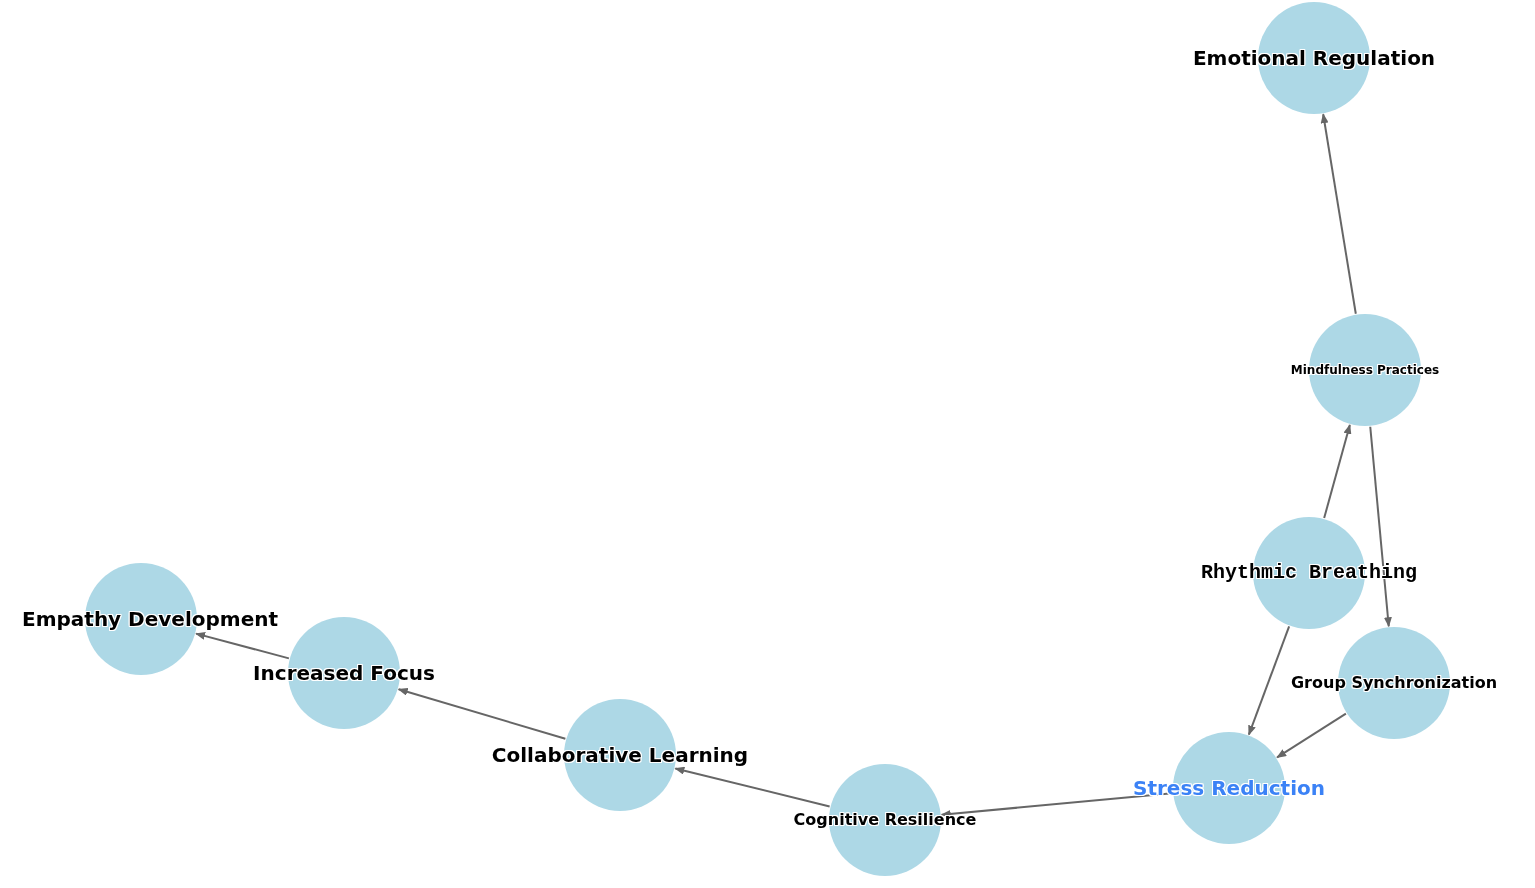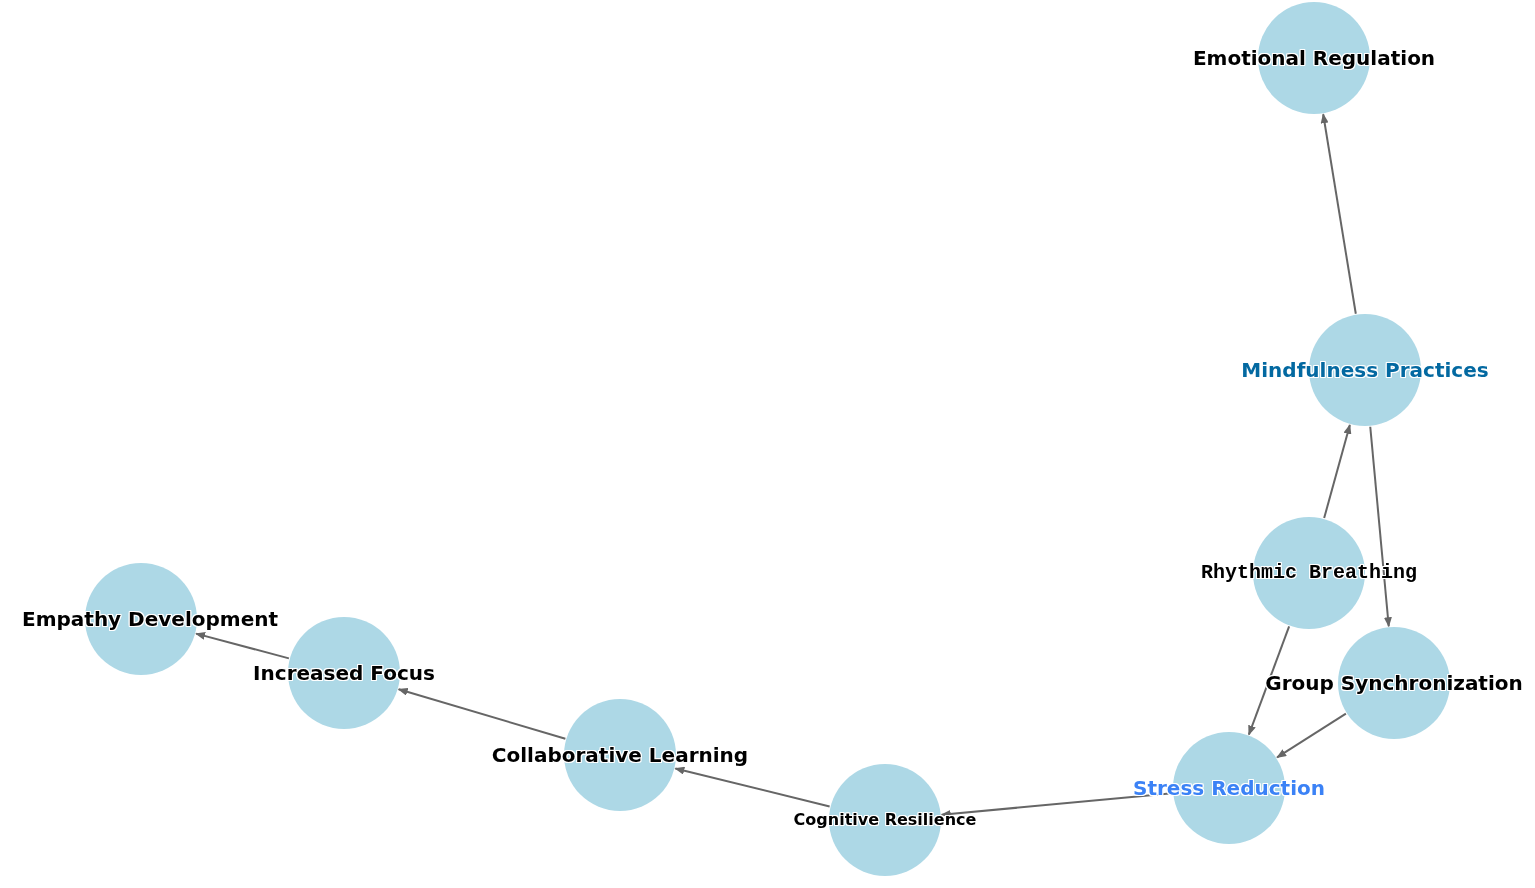--- a/index.html
+++ b/index.html
@@ -78,25 +78,25 @@
         <line x1="1172.2450306884502" y1="793.2795320289814" x2="941.7549693115498" y2="814.7204679710186" stroke="#666666" stroke-width="2" marker-end="url(#arrowhead)"></line>
         <line x1="829.640981886408" y1="806.421372915534" x2="675.359018113592" y2="768.578627084466" stroke="#666666" stroke-width="2" marker-end="url(#arrowhead)"></line>
         <line x1="565.3605055418323" y1="738.7665270088053" x2="398.6394944581678" y2="689.2334729911947" stroke="#666666" stroke-width="2" marker-end="url(#arrowhead)"></line>
         <line x1="288.9156112766981" y1="658.3470098962645" x2="196.0843887233019" y2="633.6529901037355" stroke="#666666" stroke-width="2" marker-end="url(#arrowhead)"></line>
       </g>
   </svg>
   <div id="node-layer">
       <div class="graph-node" style="left: 1258px; top: 2px; width: 112px; height: 112px; background: rgb(173, 216, 230);"></div>
       <div class="node-label" style="left: 1314px; top: 58px; font-size: 20px; color: rgb(0, 0, 0);">Emotional Regulation</div>
       <div class="graph-node" style="left: 1309px; top: 314px; width: 112px; height: 112px; background: rgb(173, 216, 230);"></div>
-      <div class="node-label" style="left: 1365px; top: 370px; font-size: 20px; color: #0369a1;">Mindfulness Practices</div>
+      <div class="node-label" style="left: 1365px; top: 370px; font-size: 12px; color: #000000;">Mindfulness Practices</div>
       <div class="graph-node" style="left: 1253px; top: 517px; width: 112px; height: 112px; background: rgb(173, 216, 230);"></div>
       <div class="node-label" style="left: 1309px; top: 573px; font-size: 20px; color: rgb(0, 0, 0); font-family: Liberation Mono, monospace;">Rhythmic Breathing</div>
       <div class="graph-node" style="left: 1338px; top: 627px; width: 112px; height: 112px; background: rgb(173, 216, 230);"></div>
-      <div class="node-label" style="left: 1394px; top: 683px; font-size: 20px; color: rgb(0, 0, 0);">Group Synchronization</div>
+      <div class="node-label" style="left: 1394px; top: 683px; font-size: 16px; color: rgb(0, 0, 0);">Group Synchronization</div>
       <div class="graph-node" style="left: 1173px; top: 732px; width: 112px; height: 112px; background: rgb(173, 216, 230);"></div>
       <div class="node-label" style="left: 1229px; top: 788px; font-size: 20px; color: #3b82f6;">Stress Reduction</div>
       <div class="graph-node" style="left: 829px; top: 764px; width: 112px; height: 112px; background: rgb(173, 216, 230);"></div>
       <div class="node-label" style="left: 885px; top: 820px; font-size: 16px; color: rgb(0, 0, 0);">Cognitive Resilience</div>
       <div class="graph-node" style="left: 564px; top: 699px; width: 112px; height: 112px; background: rgb(173, 216, 230);"></div>
       <div class="node-label" style="left: 620px; top: 755px; font-size: 20px; color: rgb(0, 0, 0);">Collaborative Learning</div>
       <div class="graph-node" style="left: 288px; top: 617px; width: 112px; height: 112px; background: rgb(173, 216, 230);"></div>
       <div class="node-label" style="left: 344px; top: 673px; font-size: 20px; color: rgb(0, 0, 0);">Increased Focus</div>
       <div class="graph-node" style="left: 85px; top: 563px; width: 112px; height: 112px; background: rgb(173, 216, 230);"></div>
       <div class="node-label" style="left: 141px; top: 619px; font-size: 20px; color: rgb(0, 0, 0); margin-left: 9px;">Empathy Development</div>

